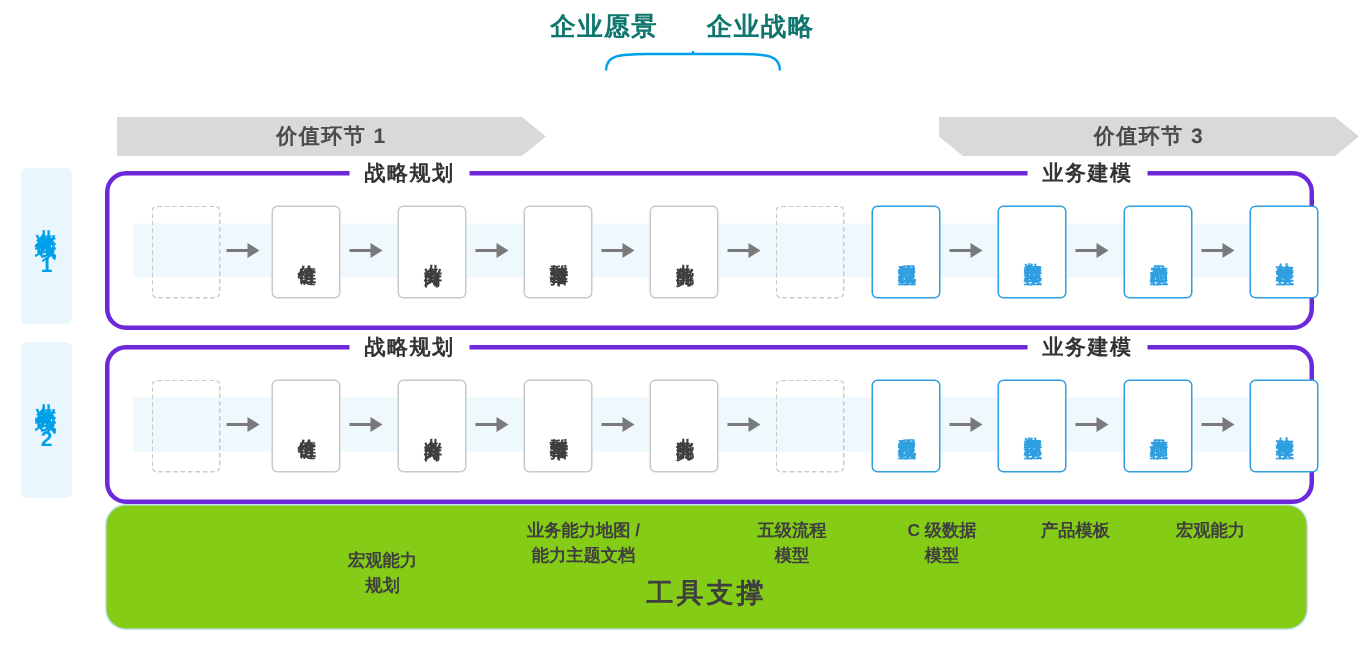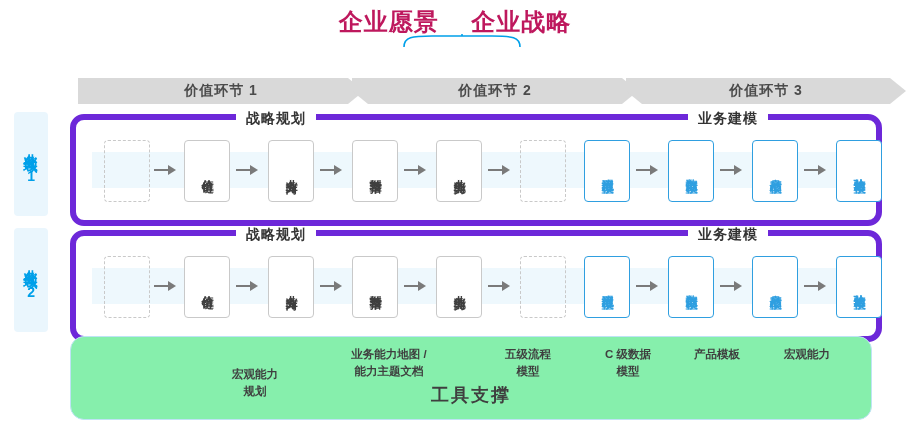--- a/index.html
+++ b/index.html
@@ -1,21 +1,21 @@
 <!DOCTYPE html>
 <html><head>
 <meta charset="utf-8">
 <style>
   html,body{margin:0;padding:0;}
   body{width:910px;height:432px;background:#ffffff;font-family:"Liberation Sans","DejaVu Sans",sans-serif;color:#333;overflow:hidden;}
   .stage{position:relative;width:910px;height:432px;}
 
   
   .top-titles{position:absolute;left:0;top:6px;width:910px;text-align:center;}
-  .top-titles span{display:inline-block;font-size:24px;font-weight:bold;color:#be185d;letter-spacing:1px;}
+  .top-titles span{display:inline-block;font-size:17px;font-weight:bold;color:#0f766e;letter-spacing:1px;}
   .top-titles .t2{margin-left:28px;}
 
   
   .brace{position:absolute;left:402px;top:34px;width:120px;height:14px;}
 
   
   .cap-row{position:absolute;left:78px;top:48px;width:828px;height:26px;display:flex;}
   .cap{flex:1;background:#9a9a9a;color:#fff;font-size:14px;font-weight:bold;
        display:flex;align-items:center;justify-content:center;margin-right:4px;letter-spacing:1px;}
   .cap:last-child{margin-right:0;}
@@ -33,21 +33,21 @@
 
   
   .dom{position:absolute;left:14px;width:34px;background:#eaf6fd;border-radius:4px;
        display:flex;align-items:center;justify-content:center;}
   .dom span{writing-mode:vertical-rl;text-orientation:upright;font-size:14px;font-weight:bold;
             color:#00a0e9;letter-spacing:2px;line-height:1.15;}
   .dom.d1{top:112px;height:104px;}
   .dom.d2{top:228px;height:104px;}
 
   
-  .lane{position:absolute;left:70px;width:800px;height:100px;border:6px solid #6d28d9;border-radius:14px;background:#fff;}
+  .lane{position:absolute;left:70px;width:800px;height:100px;border:3px solid #6d28d9;border-radius:14px;background:#fff;}
   .lane.l1{top:114px;}
   .lane.l2{top:230px;}
 
   
   .lane-hdr{position:absolute;background:#fff;padding:0 10px;font-size:14px;font-weight:bold;color:#333;letter-spacing:1px;}
   .lane-hdr.h-left{left:160px;}
   .lane-hdr.h-right{left:612px;}
   .lane.l1 .lane-hdr{top:-10px;}
   .lane.l2 .lane-hdr{top:-10px;}
 
@@ -70,21 +70,21 @@
 
   .arw{position:absolute;top:45px;width:24px;height:10px;}
   .arw .ln{position:absolute;left:0;top:4px;width:15px;height:2px;background:#7a7a7a;}
   .arw .hd{position:absolute;left:14px;top:0;width:0;height:0;
      border-top:5px solid transparent;border-bottom:5px solid transparent;border-left:8px solid #7a7a7a;}
 
   
   .foot{position:absolute;font-size:11.5px;color:#3f3f3f;text-align:center;line-height:1.45;font-weight:bold;}
   .foot.boxed{border:1px solid #2f9fe0;border-radius:4px;color:#2f9fe0;padding:4px 6px;}
 
-  .tool-box{position:absolute;left:70px;top:336px;width:800px;height:82px;border:1px solid #bfe3f5;border-radius:14px;background:#86efac;}
+  .tool-box{position:absolute;left:70px;top:336px;width:800px;height:82px;border:1px solid #bfe3f5;border-radius:14px;background:#84cc16;}
   .tool-title{position:absolute;left:0;top:46px;width:800px;text-align:center;
               font-size:18px;font-weight:bold;color:#3f3f3f;letter-spacing:2px;}
 </style>
 </head>
 <body>
 
 <div class="stage">
 
   <div class="top-titles">
     <span class="t1">企业愿景</span>
@@ -94,21 +94,20 @@
   <svg class="brace" viewBox="0 0 120 14">
     <path d="M2 13 C2 3 10 2 30 2 L90 2 C110 2 118 3 118 13" fill="none" stroke="#00a0e9" stroke-width="1.6"></path>
     <path d="M60 2 L60 0" stroke="#00a0e9" stroke-width="1.6"></path>
   </svg>
 
   <div class="cap-row">
   </div>
 
   <div class="val-row">
     <div class="val v1">价值环节 1</div>
-    <div class="val v2">价值环节 2</div>
     <div class="val v3">价值环节 3</div>
   </div>
 
   <div class="dom d1">
     <span>业务领域 1</span>
   </div>
   <div class="dom d2">
     <span>业务领域 2</span>
   </div>
 

